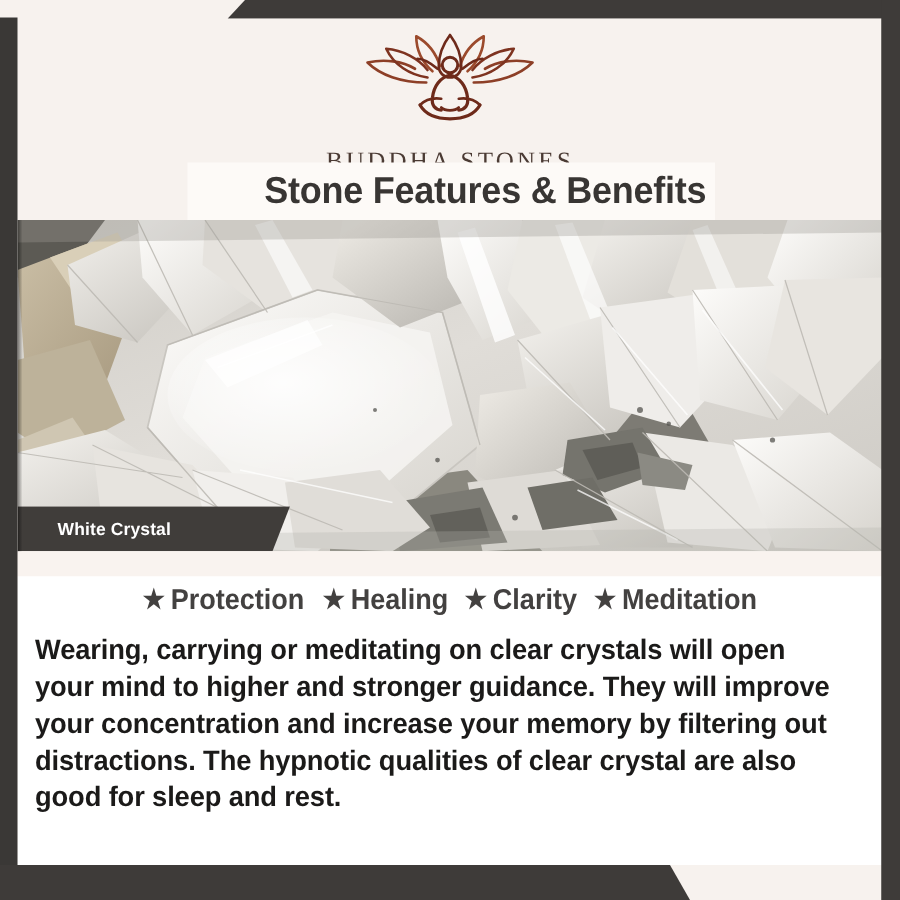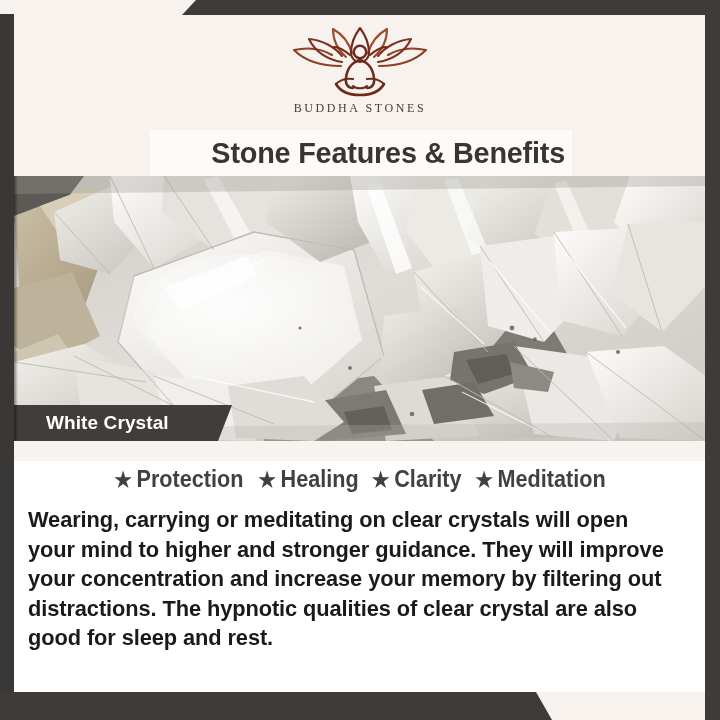--- a/index.html
+++ b/index.html
@@ -71,23 +71,23 @@
     left: 0; top: 22px;
     width: 720px;
     text-align: center;
   }
   .logo-mark {
     display: block;
     margin: 0 auto;
   }
   .logo-word {
     display: block;
-    margin: 1px auto 0 auto;
+    margin: 18px auto 0 auto;
     font-family: "Liberation Serif", serif;
-    font-size: 12px;
+    font-size: 20px;
     letter-spacing: 2.6px;
     color: #4a3a33;
     text-align: center;
   }
 
   
   .title-banner {
     position: absolute;
     left: 150px; top: 130px;
     width: 422px; height: 46px;
@@ -125,21 +125,21 @@
     width: 218px; height: 36px;
     background: #403d3a;
     -webkit-clip-path: polygon(0 0, 218px 0, 204px 36px, 0 36px);
     clip-path: polygon(0 0, 218px 0, 204px 36px, 0 36px);
     z-index: 3;
     display: flex;
     align-items: center;
   }
   .name-tag-text {
     margin-left: 32px;
-    font-size: 19px;
+    font-size: 14px;
     font-weight: bold;
     color: #ffffff;
     letter-spacing: 0.1px;
   }
 
   
   .panel-cream {
     position: absolute;
     left: 14px; top: 441px;
     width: 692px; height: 20px;

